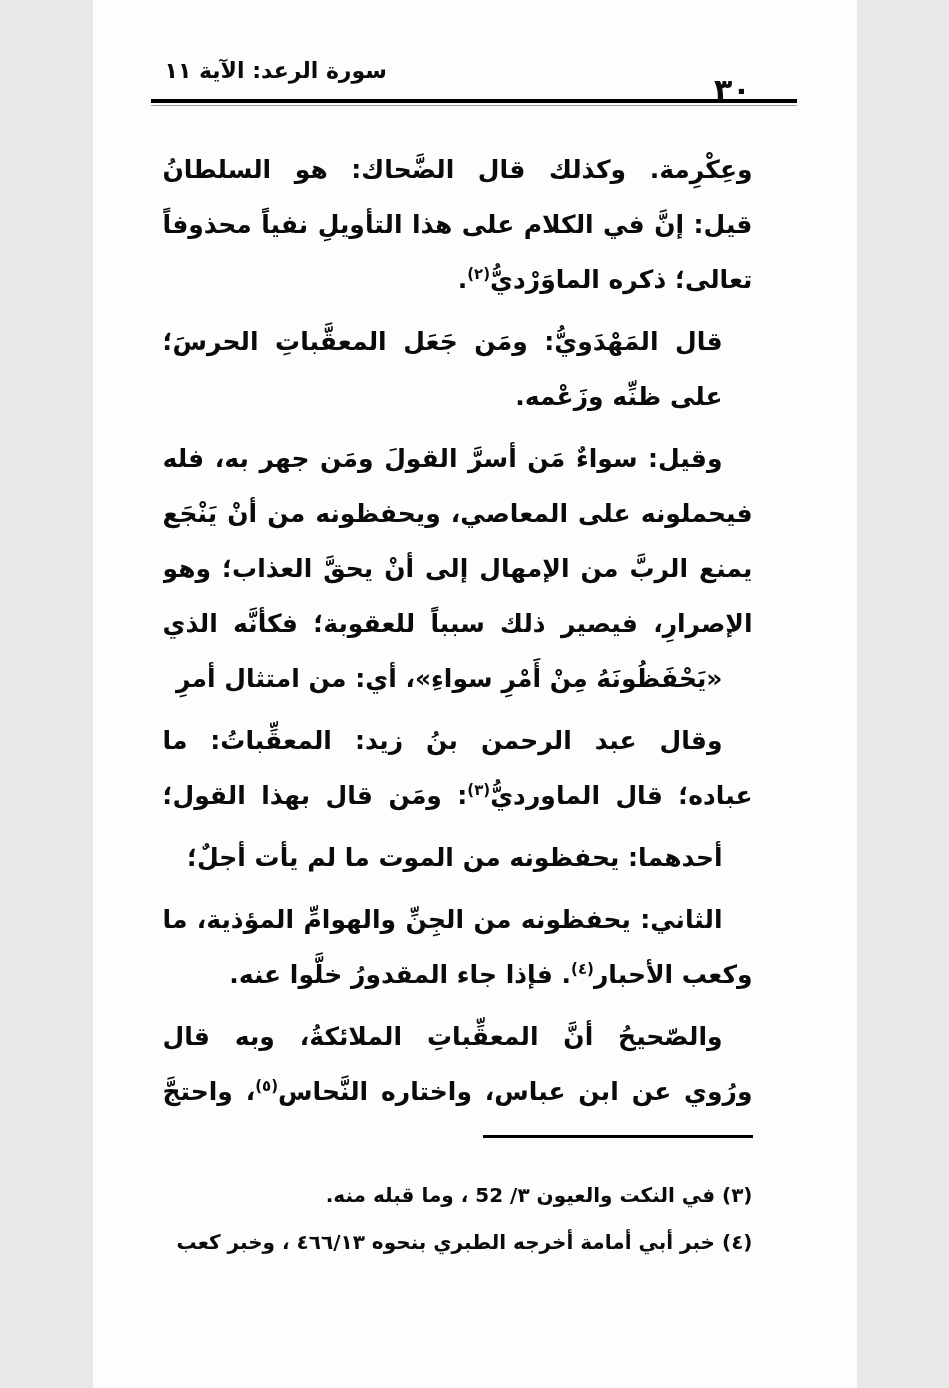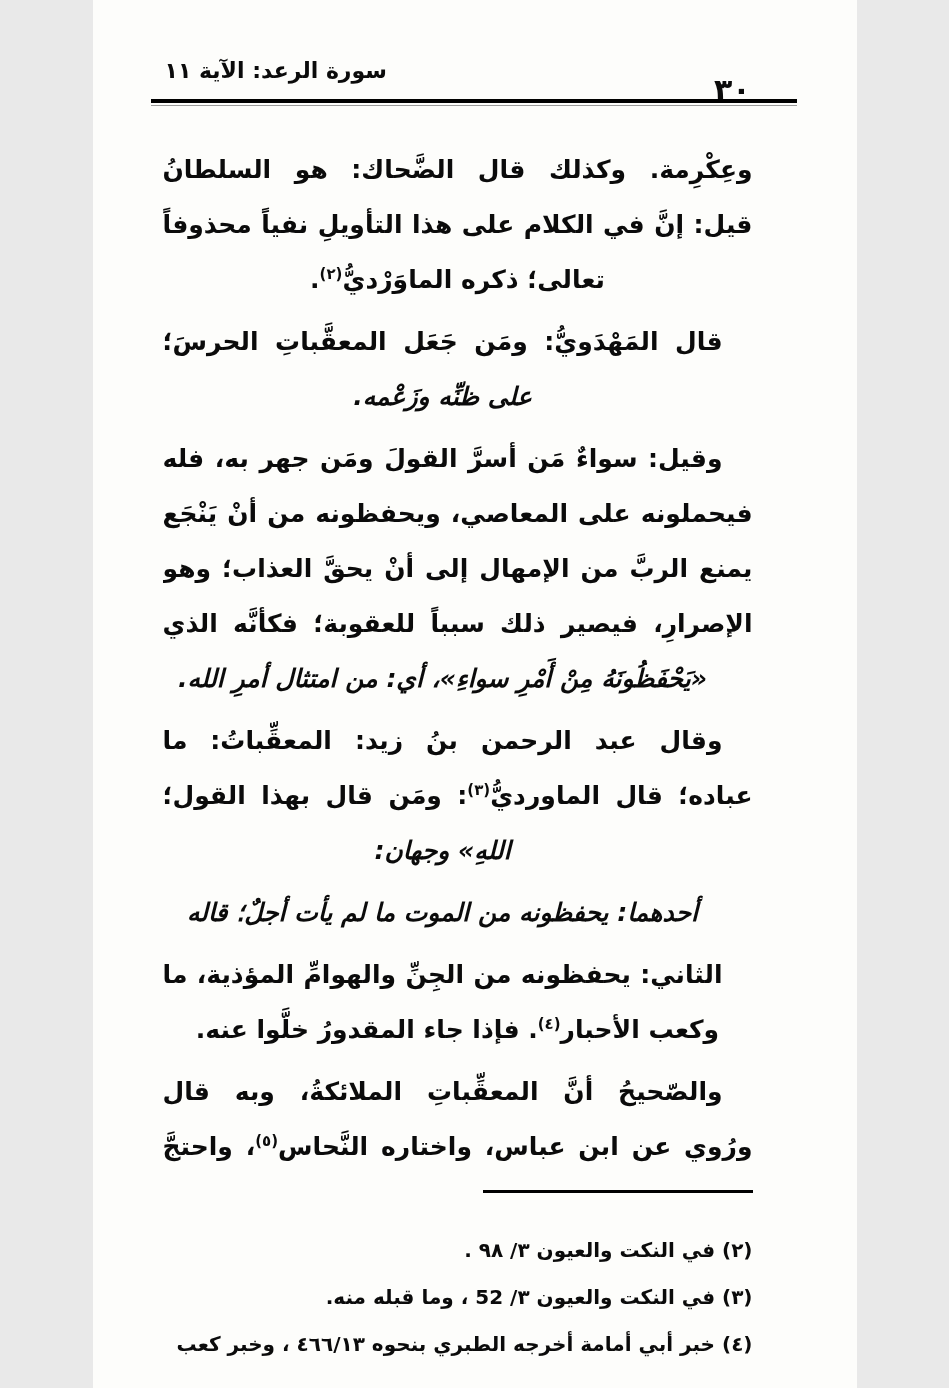--- a/index.html
+++ b/index.html
@@ -30,22 +30,22 @@
     height:4px;background:#000;
   }
   .hdr-rule::after{
     content:"";position:absolute;left:0;right:0;top:6px;height:1px;background:#9a9a9a;
   }
   
   .body-text{font-size:25px;font-weight:bold;line-height:55px;}
   .para{margin:0 0 7px 0;}
   .bl{height:55px;overflow:hidden;}
   .jl{text-align:justify;text-align-last:justify;}
-  .rl{text-align:center;font-style:italic;}
-  .cl{text-align:center;}
+  .rl{text-align:right;}
+  .cl{text-align:right;}
   .ind{text-indent:30px;}
   sup.fnref{font-size:15px;line-height:0;vertical-align:super;}
   
   .fnsep{width:270px;height:3px;background:#000;margin:16px 0 0 auto;}
   .footnotes{margin-top:34px;font-size:20px;font-weight:bold;line-height:47px;text-align:right;}
   .fn{height:47px;overflow:hidden;}
 </style>
 </head>
 <body>
 
@@ -72,21 +72,20 @@
       <div class="bl jl ind">وقيل: سواءٌ مَن أسرَّ القولَ ومَن جهر به، فله حرَّاسٌ وأعوانٌ يتعاقبون عليه</div>
       <div class="bl jl">فيحملونه على المعاصي، ويحفظونه من أنْ يَنْجَع فيه وعظٌ؛ قال القُشَيْرِيُّ: وهذا لا</div>
       <div class="bl jl">يمنع الربَّ من الإمهال إلى أنْ يحقَّ العذاب؛ وهو إذا غَيَّر هذا العاصي ما بنفسه بطول</div>
       <div class="bl jl">الإصرارِ، فيصير ذلك سبباً للعقوبة؛ فكأنَّه الذي يُحِلُّ العقوبةَ بنفسه، فقوله:</div>
       <div class="bl rl ind">«يَحْفَظُونَهُ مِنْ أَمْرِ سواءِ»، أي: من امتثال أمرِ الله.</div>
     </div>
 
     <div class="para">
       <div class="bl jl ind">وقال عبد الرحمن بنُ زيد: المعقِّباتُ: ما يتعاقبُ من أمر اللهِ تعالى وقضائه في</div>
       <div class="bl jl">عباده؛ قال الماورديُّ<sup class="fnref">(٣)</sup>: ومَن قال بهذا القول؛ ففي تأويل قولِه: «يَحْفَظُونَهُ مِنْ أَمْرِ</div>
-      <div class="bl rl ind">اللهِ» وجهان:</div>
     </div>
 
     <div class="para">
       <div class="bl rl ind">أحدهما: يحفظونه من الموت ما لم يأت أجلٌ؛ قاله الضحاك.</div>
     </div>
 
     <div class="para">
       <div class="bl jl ind">الثاني: يحفظونه من الجِنِّ والهوامِّ المؤذية، ما لم يأت قَدَرٌ. قاله أبو أمامة</div>
       <div class="bl cl">وكعب الأحبار<sup class="fnref">(٤)</sup>. فإذا جاء المقدورُ خلَّوا عنه.</div>
     </div>
@@ -94,19 +93,18 @@
     <div class="para">
       <div class="bl jl ind">والصّحيحُ أنَّ المعقِّباتِ الملائكةُ، وبه قال الحسن ومجاهد وقتادة وابن جريج؛</div>
       <div class="bl jl">ورُوي عن ابن عباس، واختاره النَّحاس<sup class="fnref">(٥)</sup>، واحتجَّ بقول النبيِّ ﷺ: «يتعاقبون فيكم</div>
     </div>
 
   </div>
 
   <div class="fnsep"></div>
 
   <div class="footnotes">
-    <div class="fn">(٢) في النكت والعيون ٣/ ٩٨ .</div>
     <div class="fn">(٣) في النكت والعيون ٣/ 52 ، وما قبله منه.</div>
     <div class="fn">(٤) خبر أبي أمامة أخرجه الطبري بنحوه ١٣‏/٤٦٦ ، وخبر كعب سلف قريباً.</div>
 
   </div>
 
 </div>
 
 </body></html>

